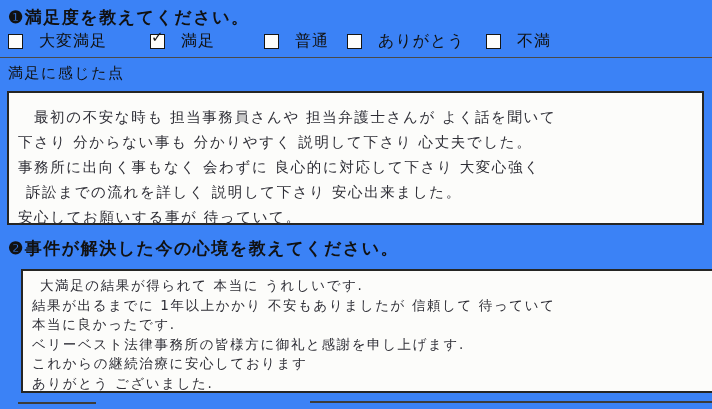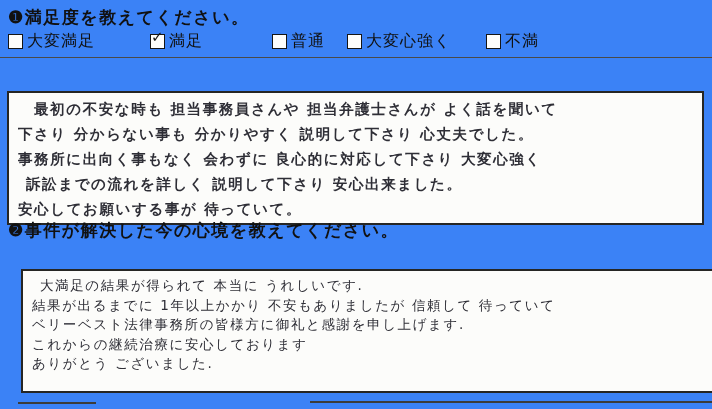--- a/index.html
+++ b/index.html
@@ -6,44 +6,44 @@
   .page{
     position:relative;width:712px;height:409px;margin:0 auto;
     background:#3b82f6;overflow:hidden;
     font-family:"Liberation Serif","DejaVu Serif",serif;color:#111;
   }
   .q-title{
     position:absolute;left:8px;font-size:17px;font-weight:700;
     letter-spacing:1.5px;white-space:nowrap;
   }
   #q1-title{top:6px;}
-  #q2-title{top:219px;}
+  #q2-title{top:237px;}
   .option{
-    position:absolute;top:31px;display:flex;align-items:center;gap:4px;
+    position:absolute;top:31px;display:flex;align-items:center;gap:16px;
     font-size:16px;letter-spacing:1px;white-space:nowrap;cursor:default;
   }
   .cb{
     position:relative;width:13px;height:13px;border:1.6px solid #151515;
     background:#fdfdfb;display:inline-block;flex:0 0 auto;
   }
   .tick{
     position:absolute;left:0px;top:-5px;font-size:15px;line-height:1;
     font-family:"DejaVu Sans",sans-serif;color:#151515;font-weight:700;
   }
   .divider{
     position:absolute;left:0;top:57px;width:712px;height:1px;background:#4a4a48;
   }
   .sub-label{
     position:absolute;left:8px;top:64px;font-size:15px;letter-spacing:1.5px;
   }
   .answer-box{
     position:absolute;border:2px solid #262624;background:#fcfcfa;
     box-sizing:border-box;
   }
-  #box1{left:7px;top:91px;width:697px;height:134px;padding:4px 9px;font-weight:bold;}
+  #box1{left:7px;top:91px;width:697px;height:134px;padding:12px 9px;}
   #box2{left:21px;top:269px;width:698px;height:124px;padding:5px 9px;}
   .hand-line{
     font-family:"DejaVu Sans",sans-serif;color:#2e2e36;
     letter-spacing:1.6px;white-space:nowrap;overflow:hidden;
   }
   #box1 .hand-line{font-size:14.5px;line-height:25px;}
   #box2 .hand-line{font-size:13.5px;line-height:19.5px;}
   .indent1{padding-left:16px;}
   .indent-sm{padding-left:8px;}
   .scan-frag{position:absolute;height:2px;background:#3c3c3a;}
@@ -62,51 +62,53 @@
     <span>大変満足</span>
   </div>
 
   <div class="option" style="left:150px;">
     <span class="cb">
         <span class="tick">✓</span>
       </span>
     <span>満足</span>
   </div>
 
-  <div class="option" style="left:272px;justify-content:center;">
+  <div class="option" style="left:264px;justify-content:center;">
     <span class="cb"></span>
     <span>普通</span>
   </div>
 
   <div class="option" style="left:347px;">
     <span class="cb"></span>
-    <span>大変心強く</span>
+    <span>ありがとう</span>
   </div>
 
   <div class="option" style="left:486px;">
     <span class="cb"></span>
     <span>不満</span>
   </div>
 
   <div class="divider"></div>
 
+  <div class="sub-label">満足に感じた点</div>
 
   <div class="answer-box" id="box1">
     <div class="hand-line indent1">最初の不安な時も 担当事務員さんや 担当弁護士さんが よく話を聞いて</div>
     <div class="hand-line">下さり 分からない事も 分かりやすく 説明して下さり 心丈夫でした。</div>
     <div class="hand-line">事務所に出向く事もなく 会わずに 良心的に対応して下さり 大変心強く</div>
     <div class="hand-line indent-sm">訴訟までの流れを詳しく 説明して下さり 安心出来ました。</div>
     <div class="hand-line">安心してお願いする事が 待っていて。</div>
   </div>
 
   <div class="q-title" id="q2-title">❷事件が解決した今の心境を教えてください。</div>
 
   <div class="answer-box" id="box2">
     <div class="hand-line indent-sm">大満足の結果が得られて 本当に うれしいです.</div>
     <div class="hand-line">結果が出るまでに 1年以上かかり 不安もありましたが 信頼して 待っていて</div>
+    <div class="hand-line">本当に良かったです.</div>
     <div class="hand-line">ベリーベスト法律事務所の皆様方に御礼と感謝を申し上げます.</div>
     <div class="hand-line">これからの継続治療に安心しております</div>
     <div class="hand-line">ありがとう ございました.</div>
   </div>
 
   <div class="scan-frag" id="frag-left"></div>
   <div class="scan-frag" id="frag-right"></div>
 
 </div>
 

